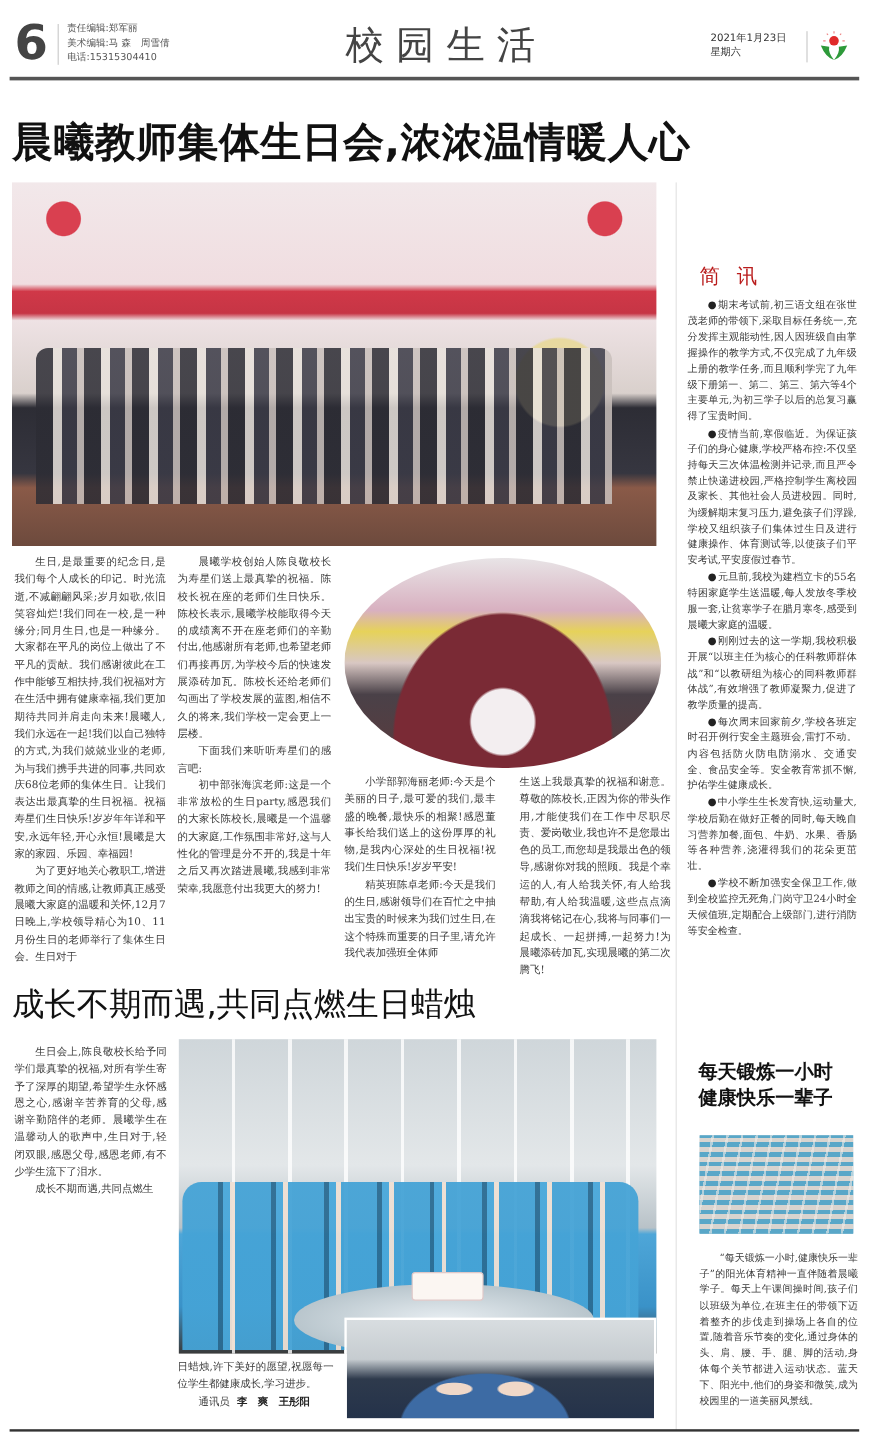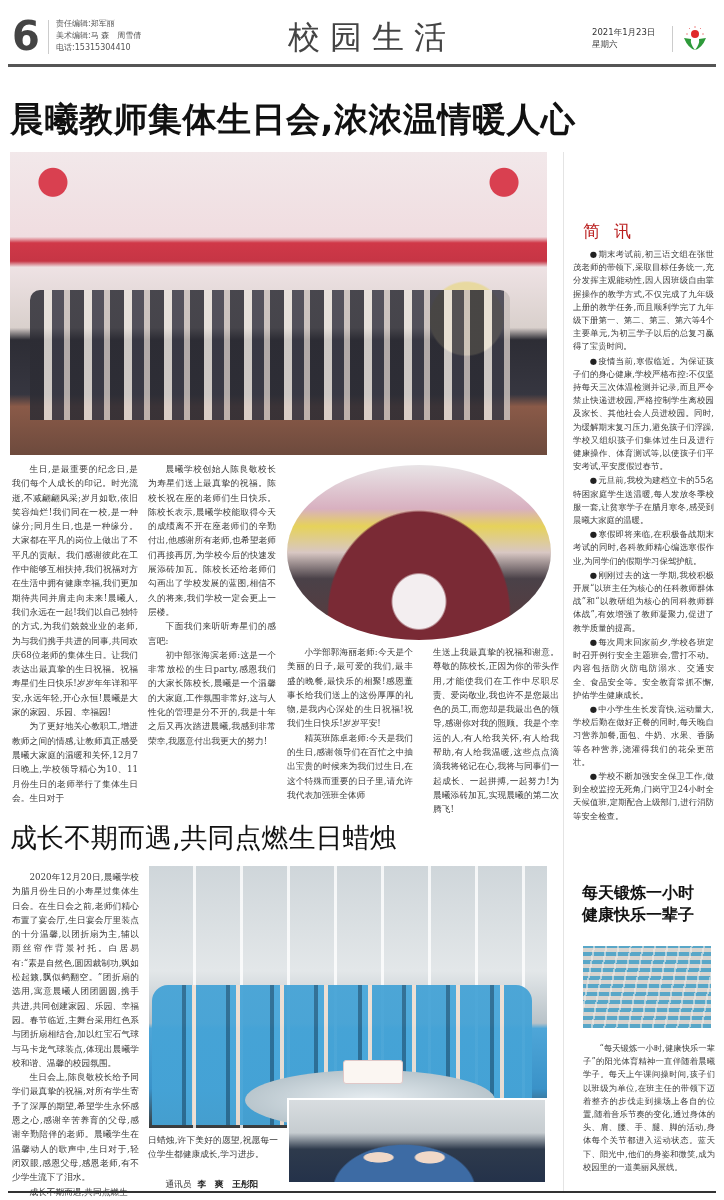--- a/index.html
+++ b/index.html
@@ -64,21 +64,21 @@
 
   
   .col { font: 8.7px/14.3px "DejaVu Serif", serif; color: #3a3a3a; text-align: justify; }
   .col p { text-indent: 2em; }
   .c1a { left: 12px; top: 462px; width: 126px; }
   .c1b { left: 148px; top: 462px; width: 128px; }
   .c1c { left: 287px; top: 645px; width: 126px; }
   .c1d { left: 433px; top: 645px; width: 126px; }
   .c2a { left: 12px; top: 870px; width: 127px; }
   .c2b { left: 148px; top: 1133px; width: 130px; }
-  .byline { text-indent: 2em; margin-top: 15px; }
+  .byline { text-indent: 2em; }
   .byline b { font-family: "DejaVu Sans", sans-serif; font-weight: bold; color: #222; margin-left: 6px; }
 
   
   .brief-title { left: 544px; top: 220px; width: 140px; text-align: center; font: 17px/22px "DejaVu Serif", serif; color: #b91c1c; letter-spacing: 14px; }
   .briefs { left: 573px; top: 248px; width: 141px; font: 8.4px/13.2px "DejaVu Serif", serif; color: #3a3a3a; text-align: justify; }
   .briefs p { text-indent: 2em; margin-bottom: 1px; }
   .briefs p::before { content: "\25CF"; color: #222; margin-right: 1px; }
 
   .side-head { left: 582px; top: 882px; width: 140px; font: bold 16px/22px "DejaVu Sans", sans-serif; color: #111; }
   .side-text { left: 583px; top: 1042px; width: 132px; font: 8.3px/13.2px "DejaVu Serif", serif; color: #3a3a3a; text-align: justify; }
@@ -136,21 +136,20 @@
 <div class="abs col c1c">
   <p>小学部郭海丽老师:今天是个美丽的日子,最可爱的我们,最丰盛的晚餐,最快乐的相聚!感恩董事长给我们送上的这份厚厚的礼物,是我内心深处的生日祝福!祝我们生日快乐!岁岁平安!</p>
   <p>精英班陈卓老师:今天是我们的生日,感谢领导们在百忙之中抽出宝贵的时候来为我们过生日,在这个特殊而重要的日子里,请允许我代表加强班全体师</p>
 </div>
 <div class="abs col c1d">
   <p style="text-indent:0">生送上我最真挚的祝福和谢意。尊敬的陈校长,正因为你的带头作用,才能使我们在工作中尽职尽责、爱岗敬业,我也许不是您最出色的员工,而您却是我最出色的领导,感谢你对我的照顾。我是个幸运的人,有人给我关怀,有人给我帮助,有人给我温暖,这些点点滴滴我将铭记在心,我将与同事们一起成长、一起拼搏,一起努力!为晨曦添砖加瓦,实现晨曦的第二次腾飞!</p>
 </div>
 
 <h2 class="abs headline2">成长不期而遇,共同点燃生日蜡烛</h2>
 <div class="abs col c2a">
-  <p>2020年12月20日,晨曦学校为腊月份生日的小寿星过集体生日会。在生日会之前,老师们精心布置了宴会厅,生日宴会厅里装点的十分温馨,以团折扇为主,辅以雨丝帘作背景衬托。白居易有:“素是自然色,圆因裁制功,飒如松起籁,飘似鹤翻空。”团折扇的选用,寓意晨曦人团团圆圆,携手共进,共同创建家园、乐园、幸福园。春节临近,主舞台采用红色系与团折扇相结合,加以红宝石气球与马卡龙气球装点,体现出晨曦学校和谐、温馨的校园氛围。</p>
   <p>生日会上,陈良敬校长给予同学们最真挚的祝福,对所有学生寄予了深厚的期望,希望学生永怀感恩之心,感谢辛苦养育的父母,感谢辛勤陪伴的老师。晨曦学生在温馨动人的歌声中,生日对于,轻闭双眼,感恩父母,感恩老师,有不少学生流下了泪水。</p>
   <p>成长不期而遇,共同点燃生</p>
 </div>
 <div class="abs photo photo3"></div>
 <div class="abs photo3-kids"></div>
 <div class="abs photo3-table"></div>
 <div class="abs photo3-cake"></div>
 <div class="abs photo photo4"></div>
 <div class="abs col c2b">
   <p style="text-indent:0">日蜡烛,许下美好的愿望,祝愿每一位学生都健康成长,学习进步。</p>
@@ -158,21 +157,20 @@
     <span>通讯员</span><b>李　爽　王彤阳</b>
   </p>
 </div>
 
 <div class="abs col-rule-v"></div>
 <div class="abs brief-title">简讯</div>
 <div class="abs briefs">
   <p>期末考试前,初三语文组在张世茂老师的带领下,采取目标任务统一,充分发挥主观能动性,因人因班级自由掌握操作的教学方式,不仅完成了九年级上册的教学任务,而且顺利学完了九年级下册第一、第二、第三、第六等4个主要单元,为初三学子以后的总复习赢得了宝贵时间。</p>
   <p>疫情当前,寒假临近。为保证孩子们的身心健康,学校严格布控:不仅坚持每天三次体温检测并记录,而且严令禁止快递进校园,严格控制学生离校园及家长、其他社会人员进校园。同时,为缓解期末复习压力,避免孩子们浮躁,学校又组织孩子们集体过生日及进行健康操作、体育测试等,以使孩子们平安考试,平安度假过春节。</p>
   <p>元旦前,我校为建档立卡的55名特困家庭学生送温暖,每人发放冬季校服一套,让贫寒学子在腊月寒冬,感受到晨曦大家庭的温暖。</p>
-  <p>寒假即将来临,在积极备战期末考试的同时,各科教师精心编选寒假作业,为同学们的假期学习保驾护航。</p>
   <p>刚刚过去的这一学期,我校积极开展“以班主任为核心的任科教师群体战”和“以教研组为核心的同科教师群体战”,有效增强了教师凝聚力,促进了教学质量的提高。</p>
   <p>每次周末回家前夕,学校各班定时召开例行安全主题班会,雷打不动。内容包括防火防电防溺水、交通安全、食品安全等。安全教育常抓不懈,护佑学生健康成长。</p>
   <p>中小学生生长发育快,运动量大,学校后勤在做好正餐的同时,每天晚自习营养加餐,面包、牛奶、水果、香肠等各种营养,浇灌得我们的花朵更茁壮。</p>
   <p>学校不断加强安全保卫工作,做到全校监控无死角,门岗守卫24小时全天候值班,定期配合上级部门,进行消防等安全检查。</p>
 </div>
 
 <div class="abs side-head">
   <div>每天锻炼一小时</div>
   <div>健康快乐一辈子</div>
 </div>

